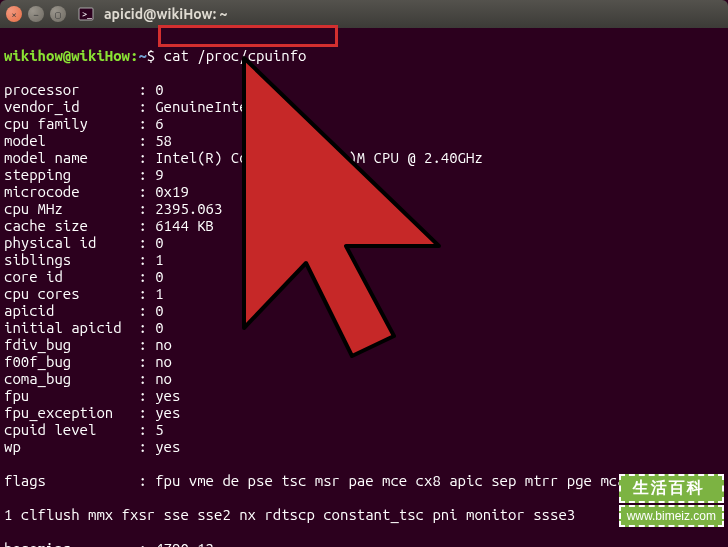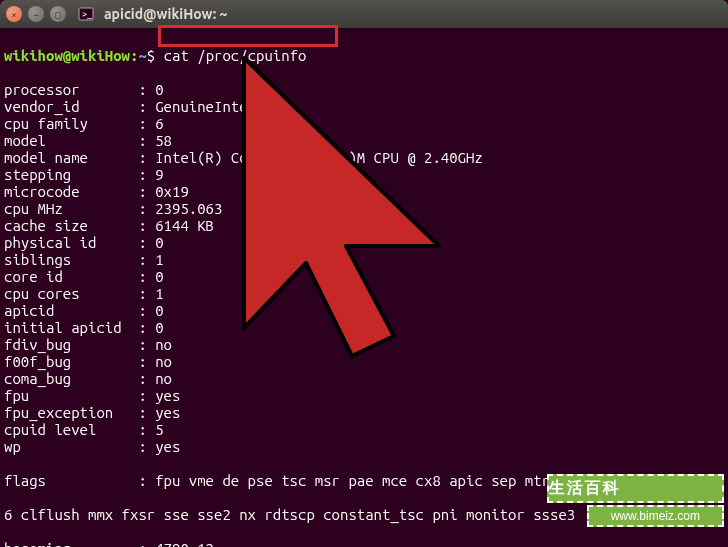--- a/index.html
+++ b/index.html
@@ -82,34 +82,33 @@
       right: 4px;
       bottom: 20px;
       z-index: 20;
     }
     .wm-top {
       background: #7cb342;
       color: #fff;
       font-family: sans-serif;
       font-size: 16px;
       font-weight: bold;
-      padding: 2px 0;
+      padding: 2px 12px;
       border: 2px dashed #fff;
       letter-spacing: 2px;
     }
     .wm-bot {
       background: #7cb342;
       color: #fff;
       font-family: sans-serif;
       font-size: 12px;
-      padding: 2px 22px;
+      padding: 2px 6px;
       border: 2px dashed #fff;
       margin-top: 2px;
       text-align: center;
-      margin-left: 40px;
     }
   </style>
 </head>
 <body>
 
 <div class="titlebar">
   <div class="window-controls">
     <div class="wbtn close">×</div>
     <div class="wbtn min">−</div>
     <div class="wbtn max">▢</div>
@@ -120,21 +119,21 @@
         <text x="4" y="11" font-size="9" fill="#fff">&gt;_</text>
       </svg>
   </span>
   <span class="titlebar-title">apicid@wikiHow: ~</span>
 </div>
 
 <div class="terminal">
 <div class="row"><span class="prompt-user">wikihow@wikiHow</span><span class="prompt-user">:</span><span class="prompt-path">~</span><span class="prompt-dollar">$ </span><span>cat /proc/cpuinfo</span></div>
 <div id="cpuinfo-rows"><div class="row">processor       : 0</div><div class="row">vendor_id       : GenuineIntel</div><div class="row">cpu family      : 6</div><div class="row">model           : 58</div><div class="row">model name      : Intel(R) Core(         )M CPU @ 2.40GHz</div><div class="row">stepping        : 9</div><div class="row">microcode       : 0x19</div><div class="row">cpu MHz         : 2395.063</div><div class="row">cache size      : 6144 KB</div><div class="row">physical id     : 0</div><div class="row">siblings        : 1</div><div class="row">core id         : 0</div><div class="row">cpu cores       : 1</div><div class="row">apicid          : 0</div><div class="row">initial apicid  : 0</div><div class="row">fdiv_bug        : no</div><div class="row">f00f_bug        : no</div><div class="row">coma_bug        : no</div><div class="row">fpu             : yes</div><div class="row">fpu_exception   : yes</div><div class="row">cpuid level     : 5</div><div class="row">wp              : yes</div></div>
 <div class="row">flags           : fpu vme de pse tsc msr pae mce cx8 apic sep mtrr pge mca cmov pa</div>
-<div class="row">6 clflush mmx fxsr sse sse2 nx rdtscp constant_tsc pni monitor ssse3</div>
+<div class="row">1 clflush mmx fxsr sse sse2 nx rdtscp constant_tsc pni monitor ssse3</div>
 <div id="tail-rows"><div class="row">bogomips        : 4790.12</div></div>
 
 <div class="highlight-box" style="left:158px; top:-3px; width:180px; height:22px;"></div>
 </div>
 
 <svg class="cursor-arrow" width="260" height="320" viewBox="0 0 260 320">
   <path d="M 10 10 L 10 280 L 72 215 L 118 308 L 160 288 L 112 198 L 205 198 Z" fill="#c62828" stroke="#000" stroke-width="4" stroke-linejoin="round"></path>
 </svg>
 
 <div class="watermark">

